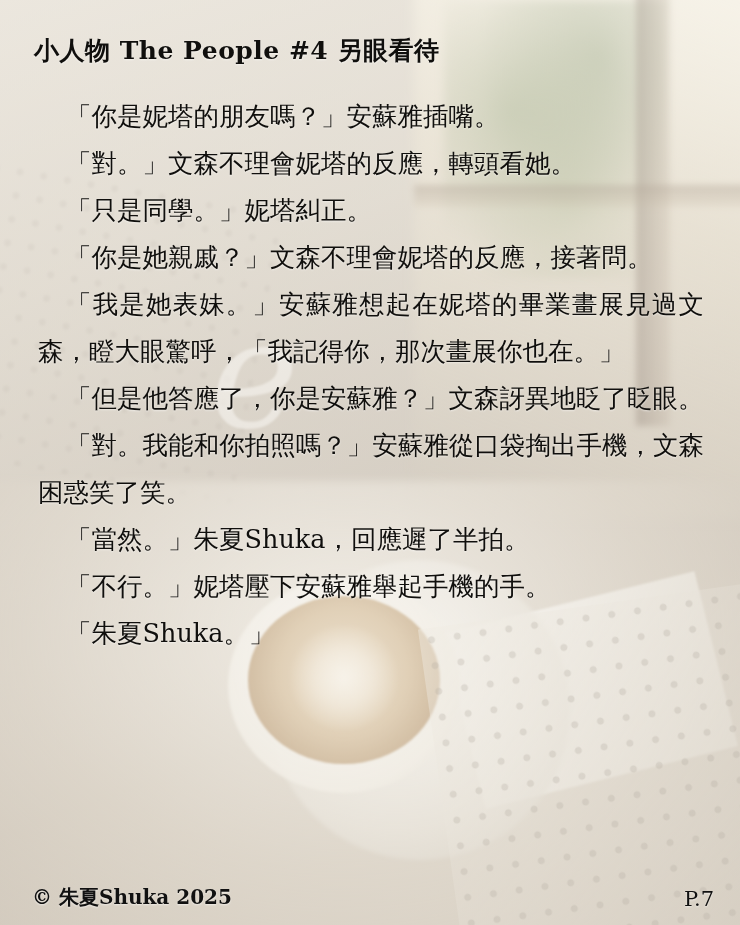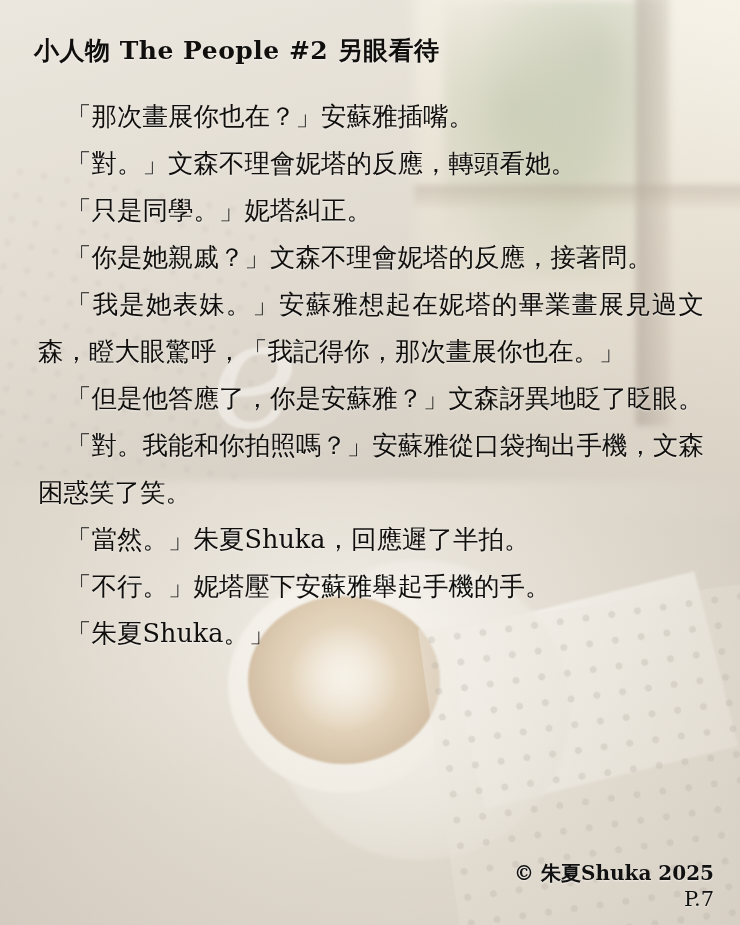--- a/index.html
+++ b/index.html
@@ -207,32 +207,31 @@
     text-justify: inter-character;
     font-weight: 500;
     text-shadow: 0 1px 2px rgba(255,255,255,0.55);
   }
   .body p {
     margin: 0;
     text-indent: 1.1em;
   }
   .footer {
     position: absolute;
-    left: 16px;
+    left: 6px;
     right: 0;
     bottom: 14px;
     padding: 0 26px;
     display: flex;
     align-items: flex-end;
     justify-content: space-between;
     font-size: 20px;
     font-weight: bold;
     color: #111;
     text-shadow: 0 1px 2px rgba(255,255,255,0.6);
-    flex-direction: column;
   }
   .credit { font-weight: bold; }
   .pageno { font-weight: normal; font-size: 21px; }
 </style>
 </head>
 <body>
 
 <div class="page">
 
   <div class="bg">
@@ -248,24 +247,24 @@
     <div class="bg-saucer"></div>
     <div class="bg-cup"></div>
     <div class="bg-coffee"></div>
     <div class="bg-latte-art"></div>
     <div class="bg-chair"></div>
     <div class="bg-wash"></div>
   </div>
 
   <div class="content">
 
-    <div class="title">小人物 The People #2 另眼看待</div>
+    <div class="title">小人物 The People #4 另眼看待</div>
 
     <div class="body">
-      <p>「那次畫展你也在？」安蘇雅插嘴。</p>
+      <p>「你是妮塔的朋友嗎？」安蘇雅插嘴。</p>
       <p>「對。」文森不理會妮塔的反應，轉頭看她。</p>
       <p>「只是同學。」妮塔糾正。</p>
       <p>「你是她親戚？」文森不理會妮塔的反應，接著問。</p>
       <p>「我是她表妹。」安蘇雅想起在妮塔的畢業畫展見過文森，瞪大眼驚呼，「我記得你，那次畫展你也在。」</p>
       <p>「但是他答應了，你是安蘇雅？」文森訝異地眨了眨眼。</p>
       <p>「對。我能和你拍照嗎？」安蘇雅從口袋掏出手機，文森困惑笑了笑。</p>
       <p>「當然。」朱夏Shuka，回應遲了半拍。</p>
       <p>「不行。」妮塔壓下安蘇雅舉起手機的手。</p>
       <p>「朱夏Shuka。」</p>
     </div>

